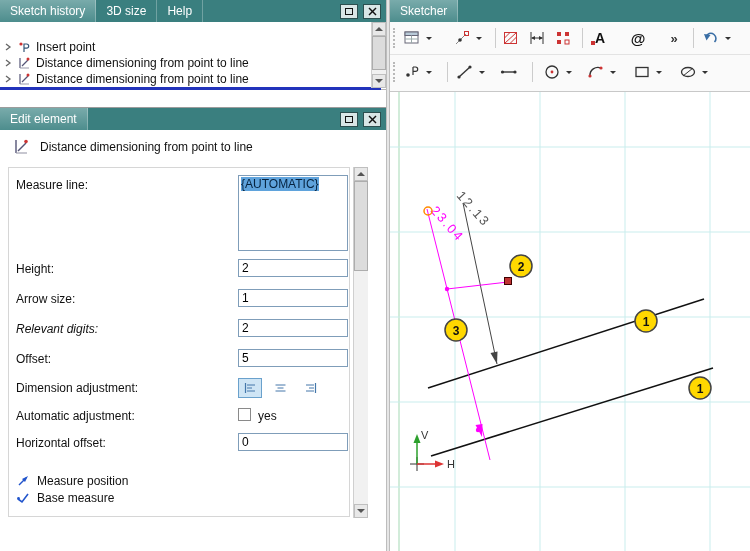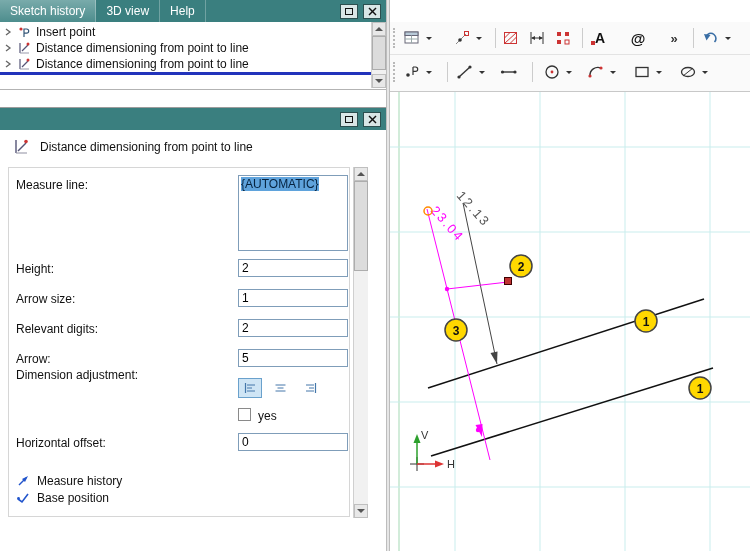--- a/index.html
+++ b/index.html
@@ -13,21 +13,21 @@
          border-right:1px solid rgba(255,255,255,.28); font-size:12px; }
   .tab.active { background:linear-gradient(#79abab,#4d8d8d); }
   .winbtns { margin-left:auto; display:flex; align-items:center; gap:5px; padding-right:5px; }
   .winbtn { width:18px; height:15px; background:#d9e6e6; border:1px solid #2c4f4f;
             display:flex; align-items:center; justify-content:center; }
   .glyph-square { width:8px; height:7px; border:1px solid #111; background:transparent; }
 
   
   .sketch-history { position:absolute; left:0; top:0; width:386px; height:90px;
                     background:#fff; border-bottom:1px solid #b3b3b3; }
-  .tree { position:absolute; left:0; top:22px; width:381px; bottom:1px; padding-top:2px; background:#fff; }
+  .tree { position:absolute; left:0; top:22px; width:381px; bottom:1px; padding-top:17px; background:#fff; }
   .tree-row { height:16px; display:flex; align-items:center; gap:5px; padding-left:4px; }
   .row-label { white-space:nowrap; }
   .sel-line { height:3px; background:#2233bb; margin-top:0; }
 
   .vsb { position:absolute; right:0; top:22px; bottom:1px; width:15px; background:#f1f1f1;
          border-left:1px solid #cfcfcf; display:flex; flex-direction:column; }
   .sb-btn { height:14px; background:#e8e8e8; border:1px solid #bfbfbf; position:relative; flex:0 0 auto; }
   .sb-btn.up::after, .sb-btn.down::after { content:""; position:absolute; left:50%; top:50%;
          transform:translate(-50%,-50%); border:4px solid transparent; }
   .sb-btn.up::after { border-bottom-color:#555; margin-top:-2px; }
@@ -76,21 +76,21 @@
 
   .canvas { position:absolute; left:0; top:92px; width:360px; height:459px; background:#fff; }
   .sketch-svg text { font-family:"Liberation Sans","DejaVu Sans",sans-serif; }
 </style>
 </head>
 <body>
 
 <div class="sketch-history">
   <div class="titlebar">
     <div class="tab active">Sketch history</div>
-    <div class="tab">3D view</div>
+    <div class="tab">3D size</div>
     <div class="tab">Help</div>
     <div class="winbtns">
       <span class="winbtn">
           <span class="glyph-square"></span>
         </span>
       <span class="winbtn">
         <svg width="9" height="9">
             <line x1="1" y1="1" x2="8" y2="8" stroke="#111" stroke-width="1.4"></line>
             <line x1="8" y1="1" x2="1" y2="8" stroke="#111" stroke-width="1.4"></line>
           </svg>
@@ -138,20 +138,21 @@
     <div class="sb-btn up"></div>
     <div class="sb-track">
         <div class="sb-thumb" style="height:34px;"></div>
       </div>
     <div class="sb-btn down"></div>
   </div>
 </div>
 
 <div class="edit-element">
   <div class="titlebar">
+    <div class="tab active">Edit element</div>
     <div class="winbtns">
       <span class="winbtn">
           <span class="glyph-square"></span>
         </span>
       <span class="winbtn">
         <svg width="9" height="9">
             <line x1="1" y1="1" x2="8" y2="8" stroke="#111" stroke-width="1.4"></line>
             <line x1="8" y1="1" x2="1" y2="8" stroke="#111" stroke-width="1.4"></line>
           </svg>
       </span>
@@ -174,27 +175,27 @@
   <div class="f-textarea">
     <span class="sel-text">{AUTOMATIC}</span>
   </div>
 
   <span class="f-label" style="top:154px;">Height:</span>
   <input class="f-input" style="top: 151px;" value="2">
 
   <span class="f-label" style="top:184px;">Arrow size:</span>
   <input class="f-input" style="top: 181px;" value="1">
 
-  <span class="f-label" style="top:214px;">Relevant digits:</span>
+  <span class="f-label" style="top:214px;font-style:italic;">Relevant digits:</span>
   <input class="f-input" style="top: 211px;" value="2">
 
-  <span class="f-label" style="top:244px;">Arrow:</span>
+  <span class="f-label" style="top:244px;">Offset:</span>
   <input class="f-input" style="top: 241px;" value="5">
 
-  <span class="f-label" style="top:260px;">Dimension adjustment:</span>
+  <span class="f-label" style="top:273px;">Dimension adjustment:</span>
   <div class="adjust-btn selected" style="left:238px;">
     <svg width="13" height="12">
       <line x1="1.5" y1="1" x2="1.5" y2="11" stroke="#47a" stroke-width="1.2"></line>
       <line x1="3" y1="3" x2="11" y2="3" stroke="#47a"></line>
         <line x1="3" y1="6" x2="8" y2="6" stroke="#47a"></line>
         <line x1="3" y1="9" x2="11" y2="9" stroke="#47a"></line>
     </svg>
   </div>
   <div class="adjust-btn" style="left:268px;">
     <svg width="13" height="12">
@@ -205,54 +206,58 @@
   </div>
   <div class="adjust-btn" style="left:298px;">
     <svg width="13" height="12">
       <line x1="11.5" y1="1" x2="11.5" y2="11" stroke="#47a" stroke-width="1.2"></line>
       <line x1="2" y1="3" x2="10" y2="3" stroke="#47a"></line>
         <line x1="5" y1="6" x2="10" y2="6" stroke="#47a"></line>
         <line x1="2" y1="9" x2="10" y2="9" stroke="#47a"></line>
     </svg>
   </div>
 
+  <span class="f-label" style="top:301px;">Automatic adjustment:</span>
   <span class="cb" style="position:absolute; left:238px; top:300px;"></span>
   <span class="f-label" style="left:258px; top:301px;">yes</span>
 
   <span class="f-label" style="top:328px;">Horizontal offset:</span>
   <input class="f-input" style="top: 325px;" value="0">
 
   <div class="legend-row" style="top:366px;">
     <svg width="14" height="14">
       <line x1="3" y1="11" x2="10" y2="4" stroke="#2255cc" stroke-width="1.4"></line>
       <polygon points="12,2 6,5 9,8" fill="#2255cc"></polygon>
     </svg>
-    <span>Measure history</span>
+    <span>Measure position</span>
   </div>
   <div class="legend-row" style="top:383px;">
     <svg width="14" height="14">
       <polyline points="2,8 6,11 12,3" fill="none" stroke="#2255cc" stroke-width="1.6"></polyline>
       <circle cx="2.5" cy="7.5" r="1.4" fill="#2255cc"></circle>
     </svg>
-    <span>Base position</span>
+    <span>Base measure</span>
   </div>
 
   <div class="vsb" style="top:59px; bottom:33px; right:18px;">
     <div class="sb-btn up"></div>
     <div class="sb-track">
         <div class="sb-thumb" style="height:90px;"></div>
       </div>
     <div class="sb-btn down"></div>
   </div>
 
 </div>
 
 <div class="v-splitter"></div>
 
 <div class="sketcher">
+  <div class="titlebar">
+    <div class="tab active">Sketcher</div>
+  </div>
 
   <div class="toolbars">
 
     <div class="tb-row first">
       <span class="thandle"></span>
       <span class="tbtn" style="margin-left:4px;">
         <svg width="18" height="18">
           <rect x="2" y="3" width="13" height="11" fill="#fff" stroke="#667"></rect>
           <rect x="2" y="3" width="13" height="3.5" fill="#b8cad8" stroke="#667"></rect>
           <line x1="2" y1="10" x2="15" y2="10" stroke="#9aa"></line>

